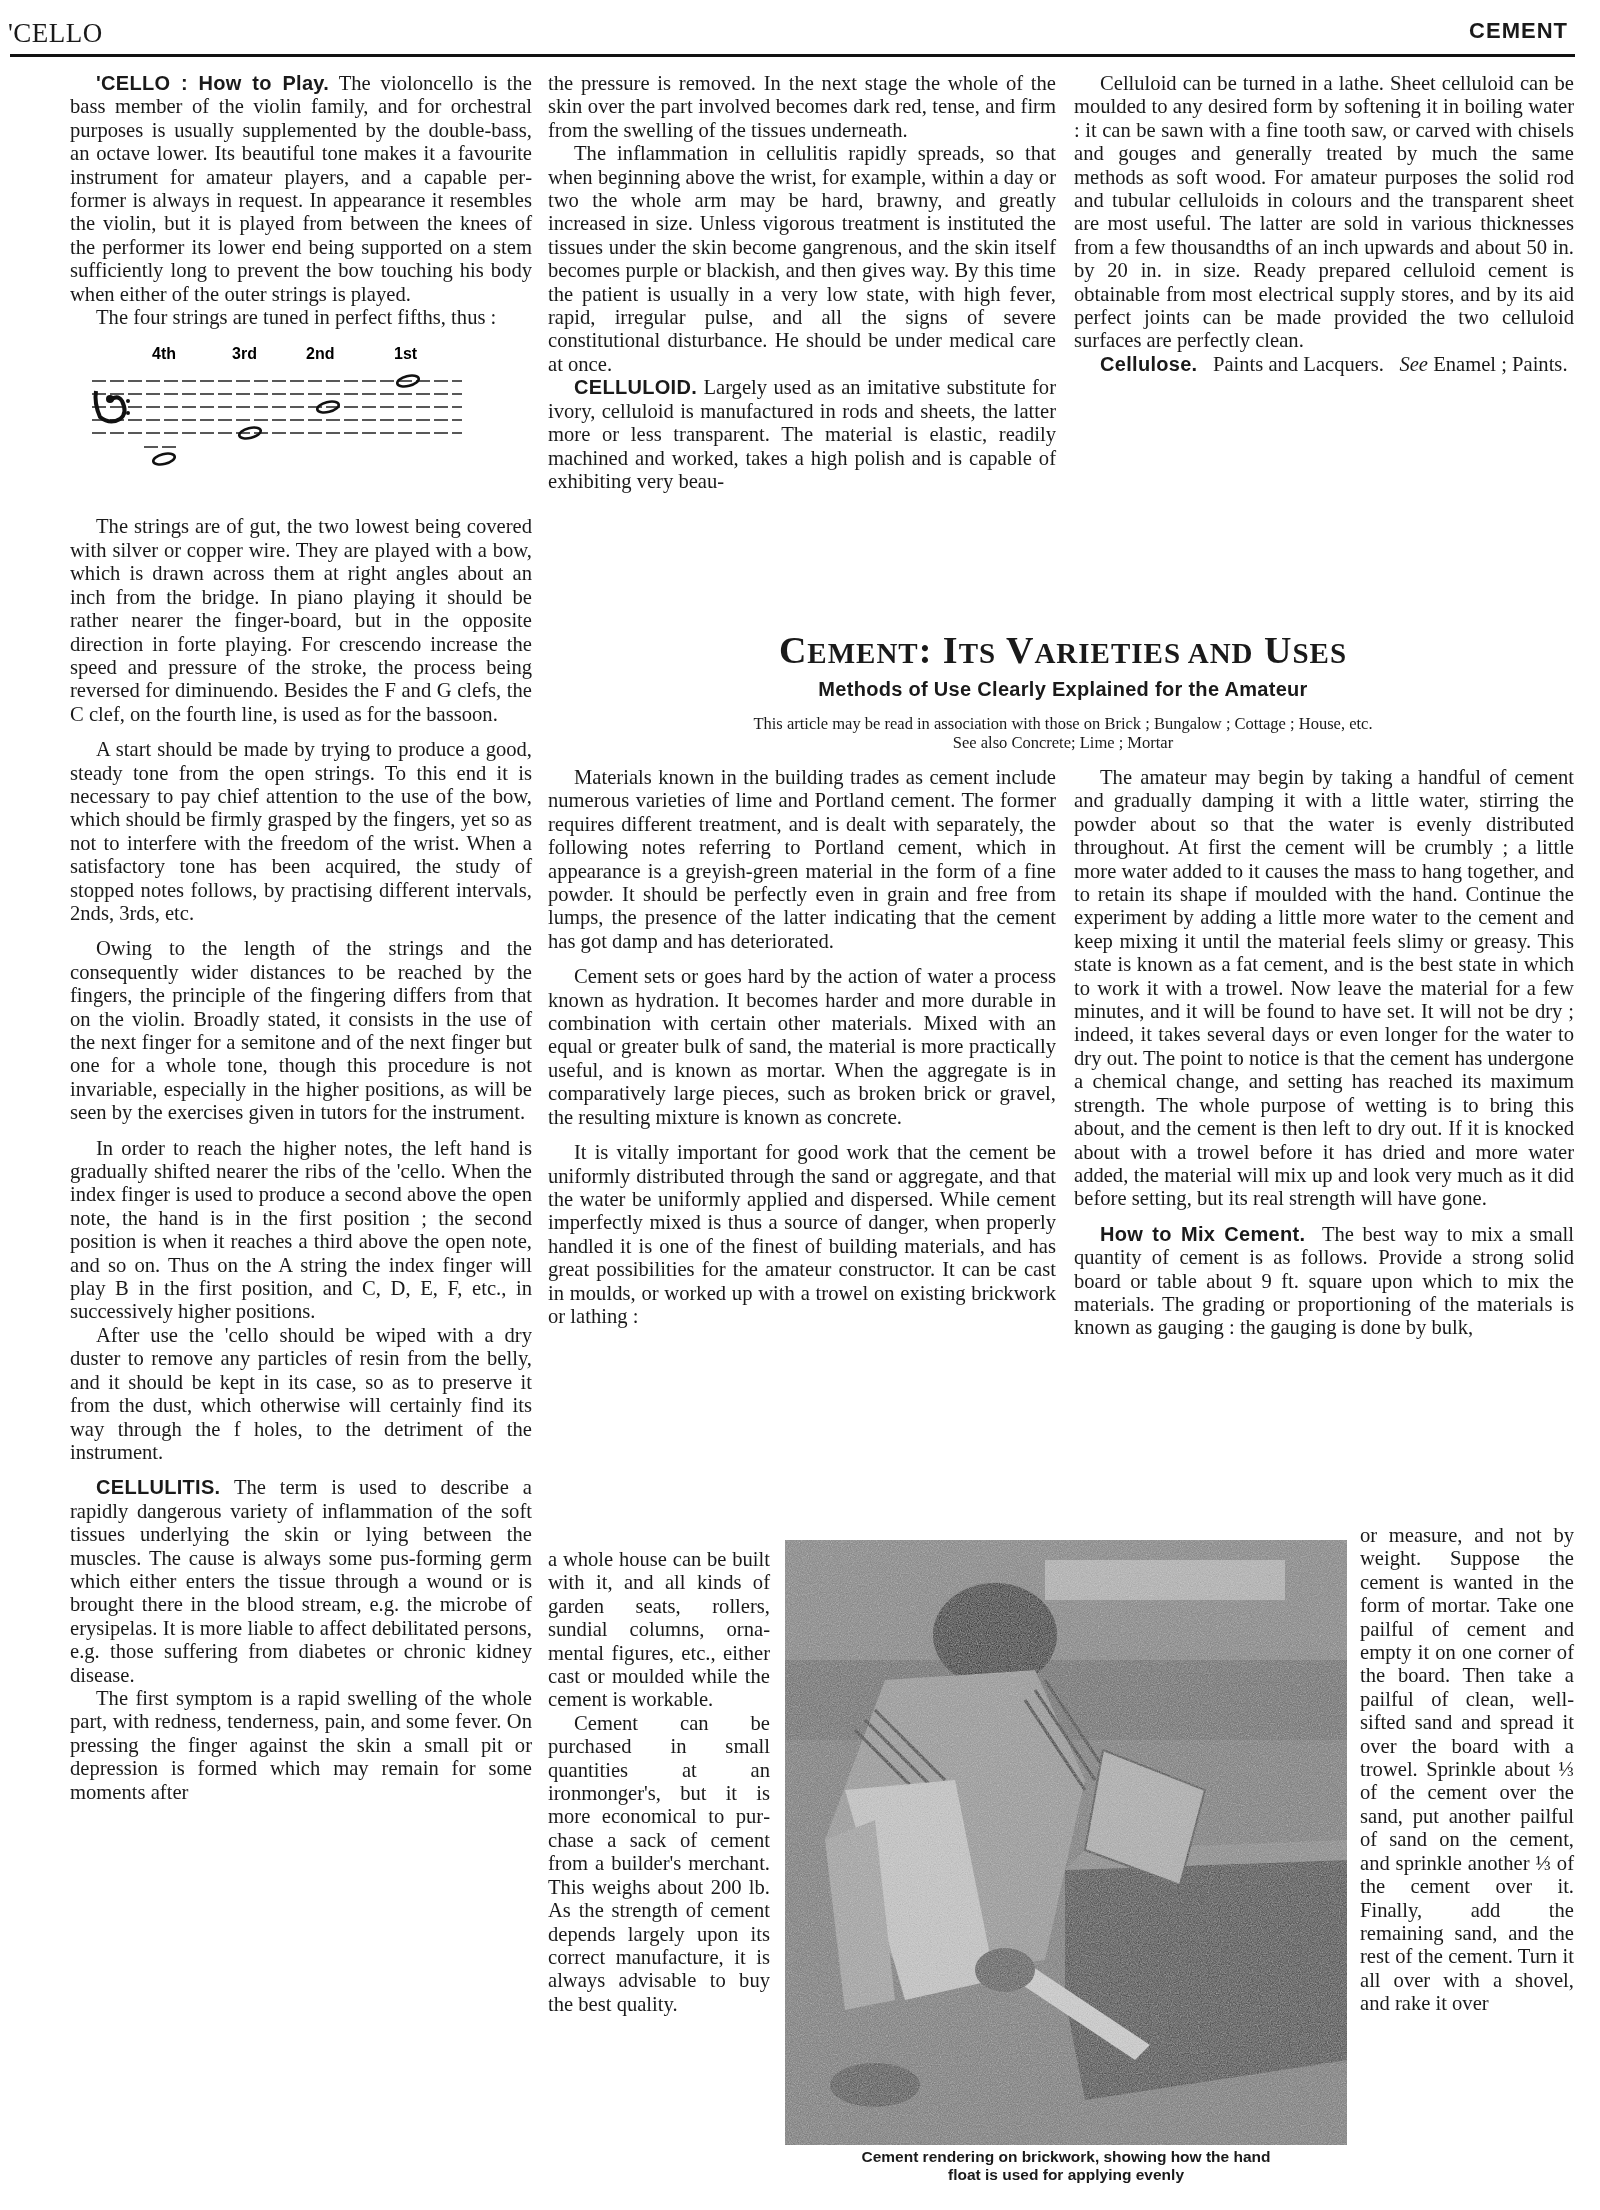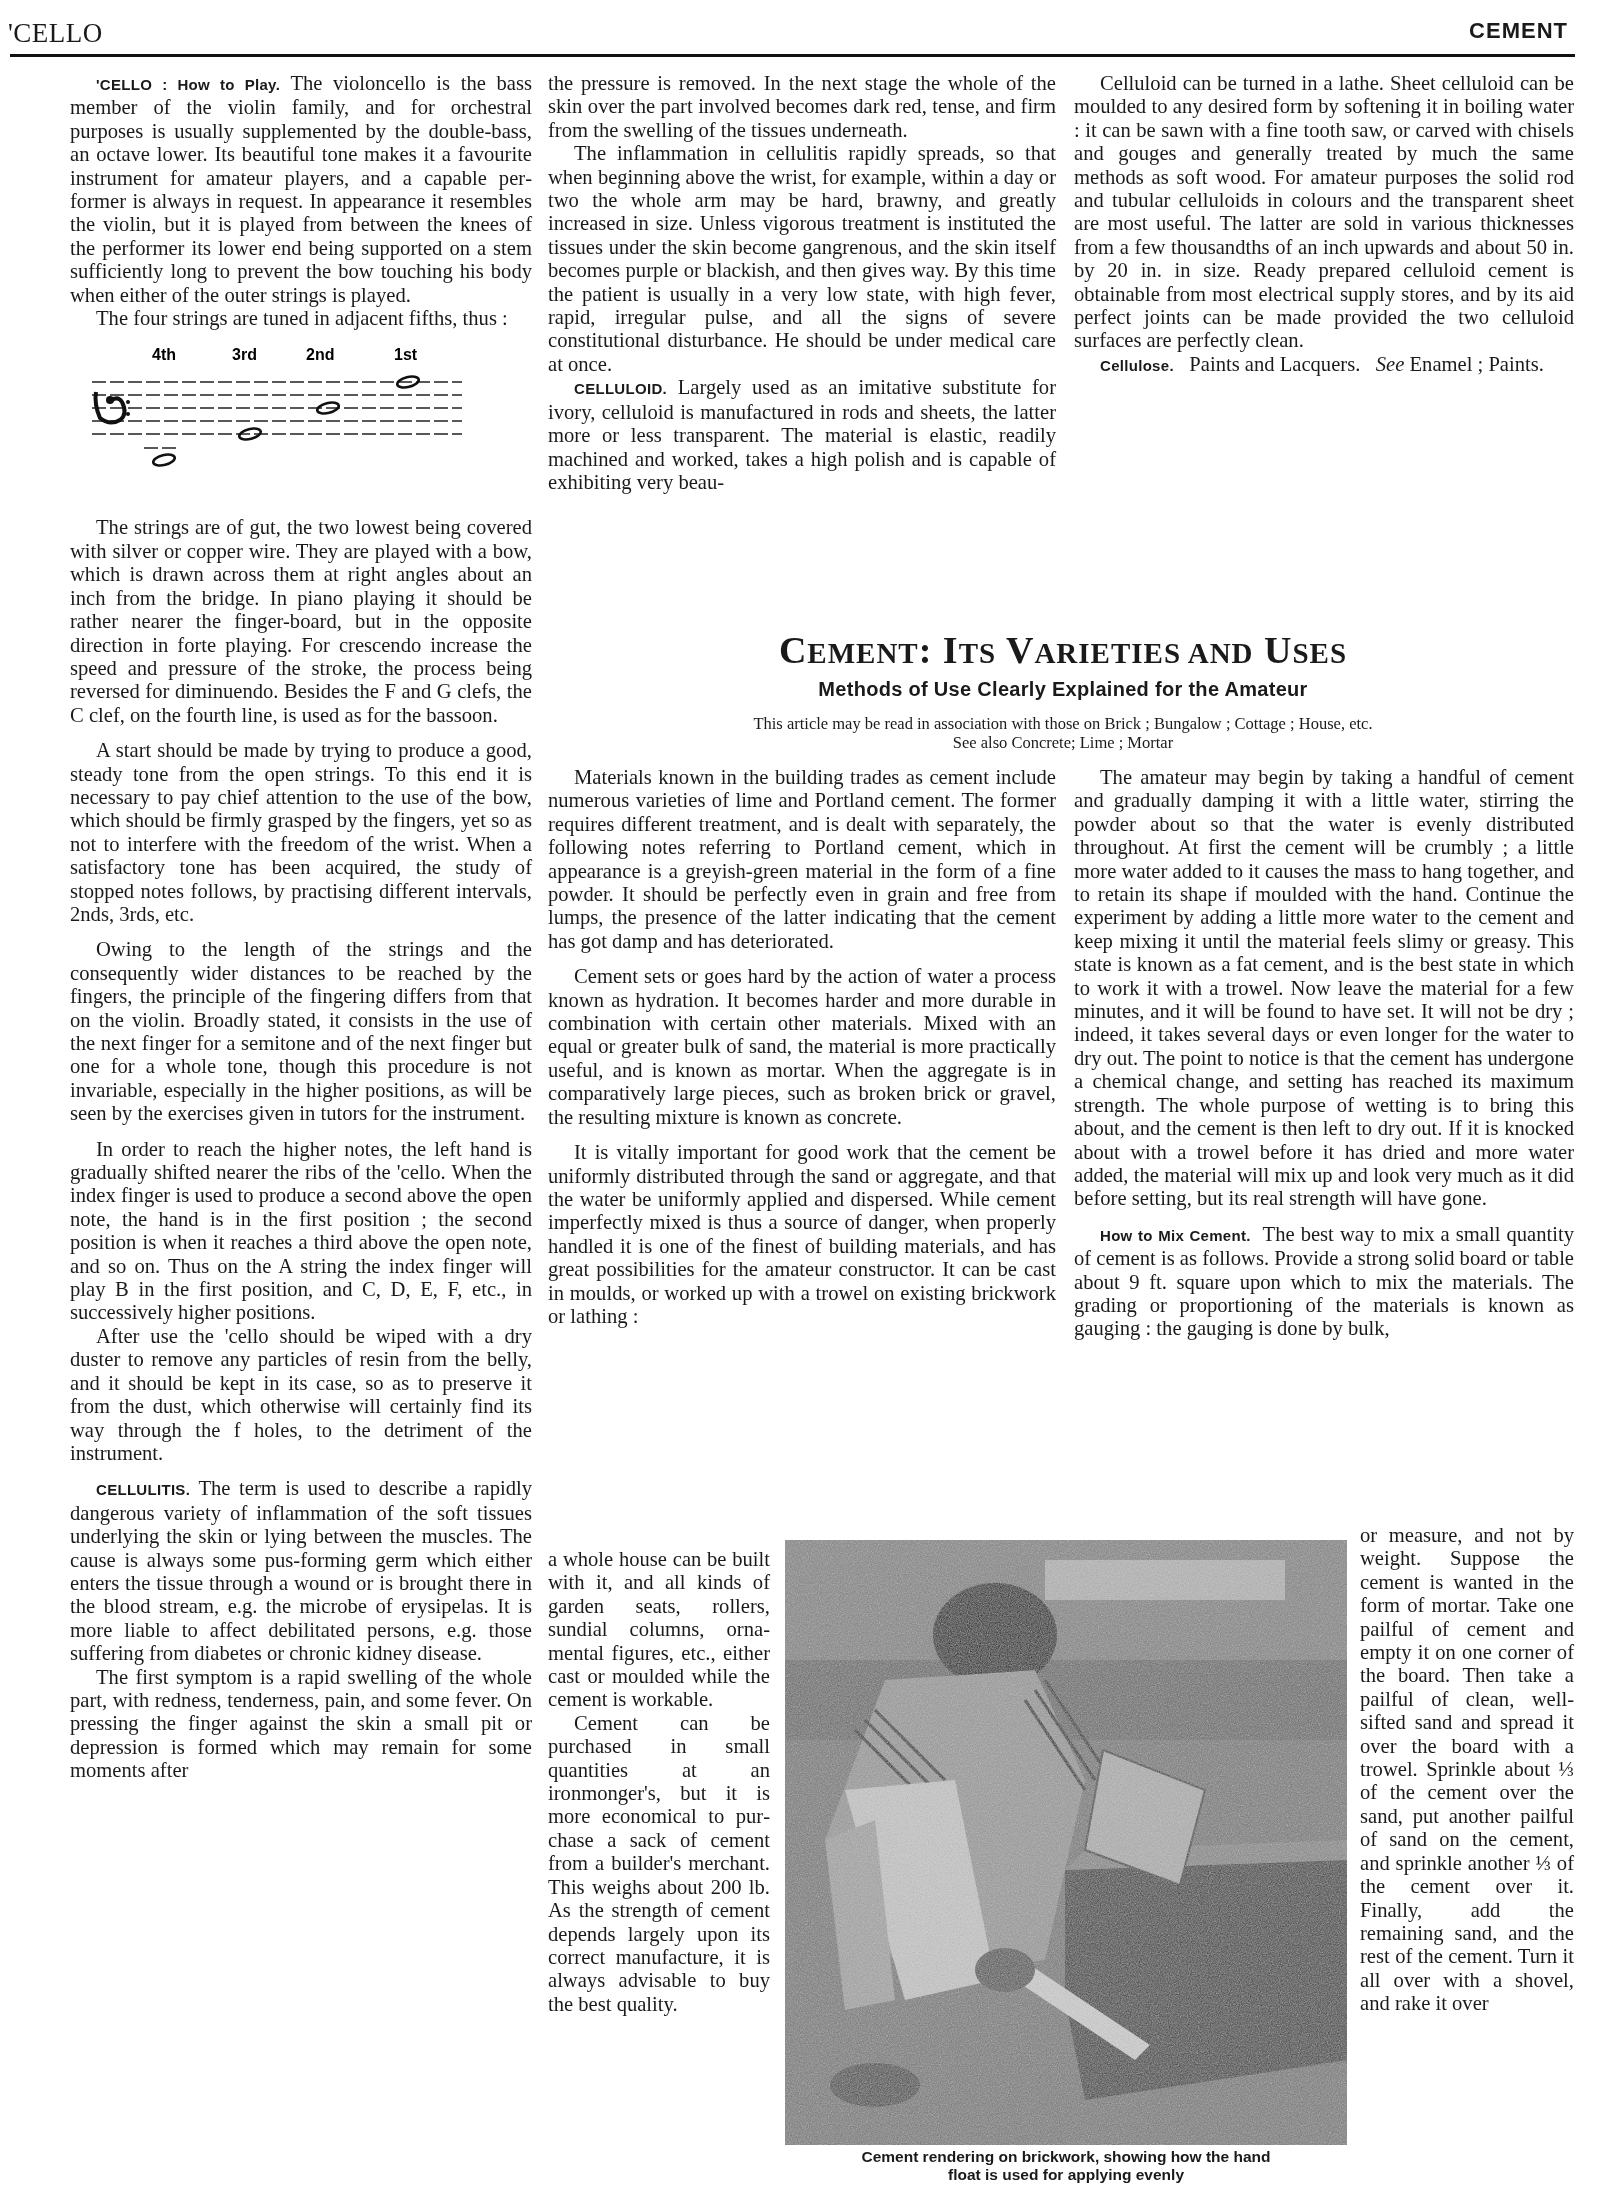--- a/index.html
+++ b/index.html
@@ -19,21 +19,21 @@
     position: absolute; left: 10px; top: 54px; width: 1565px; height: 3px; background: #111;
   }
   .col {
     position: absolute; font-size: 20.6px; line-height: 23.4px; text-align: justify;
     hyphens: manual;
   }
   .col p { margin: 0; text-indent: 26px; }
   .col p.noindent { text-indent: 0; }
   .col p.gap { margin-top: 12px; }
   .head-bold {
-    font-family: "Liberation Sans", "DejaVu Sans", sans-serif; font-weight: bold; font-size: 15px;
+    font-family: "Liberation Sans", "DejaVu Sans", sans-serif; font-weight: bold; font-size: 20px;
     letter-spacing: 0.3px;
   }
   .it { font-style: italic; }
   #col1 { left: 70px; top: 72px; width: 462px; }
   #col2 { left: 548px; top: 72px; width: 508px; }
   #col3 { left: 1074px; top: 72px; width: 500px; }
 
   
   .staff-wrap { position: relative; height: 170px; margin-top: 4px; }
   .staff-wrap svg { position: absolute; left: 0; top: 0; }
@@ -70,21 +70,21 @@
 <body>
 
 <div class="running-head">
   <span class="left">'CELLO</span>
   <span class="right">CEMENT</span>
 </div>
 <div class="rule"></div>
 
 <div class="col" id="col1">
   <p><span class="head-bold">'CELLO : How to Play.</span> <span>The violoncello is the bass member of the violin family, and for orchestral purposes is usually supple­mented by the double-bass, an octave lower. Its beautiful tone makes it a favourite instru­ment for amateur players, and a capable per­former is always in request. In appearance it resembles the violin, but it is played from between the knees of the performer its lower end being supported on a stem sufficiently long to prevent the bow touching his body when either of the outer strings is played.</span></p>
-  <p>The four strings are tuned in adjacent fifths, thus :</p>
+  <p>The four strings are tuned in perfect fifths, thus :</p>
   <div class="staff-wrap">
     <svg width="462" height="170" viewBox="0 0 462 170">
       <g stroke="#222" stroke-width="1.4" stroke-dasharray="14 4">
         <line x1="22" y1="48" x2="392" y2="48"></line>
         <line x1="22" y1="61" x2="392" y2="61"></line>
         <line x1="22" y1="74" x2="392" y2="74"></line>
         <line x1="22" y1="87" x2="392" y2="87"></line>
         <line x1="22" y1="100" x2="392" y2="100"></line>
         <line x1="74" y1="114" x2="108" y2="114"></line>
       </g>

